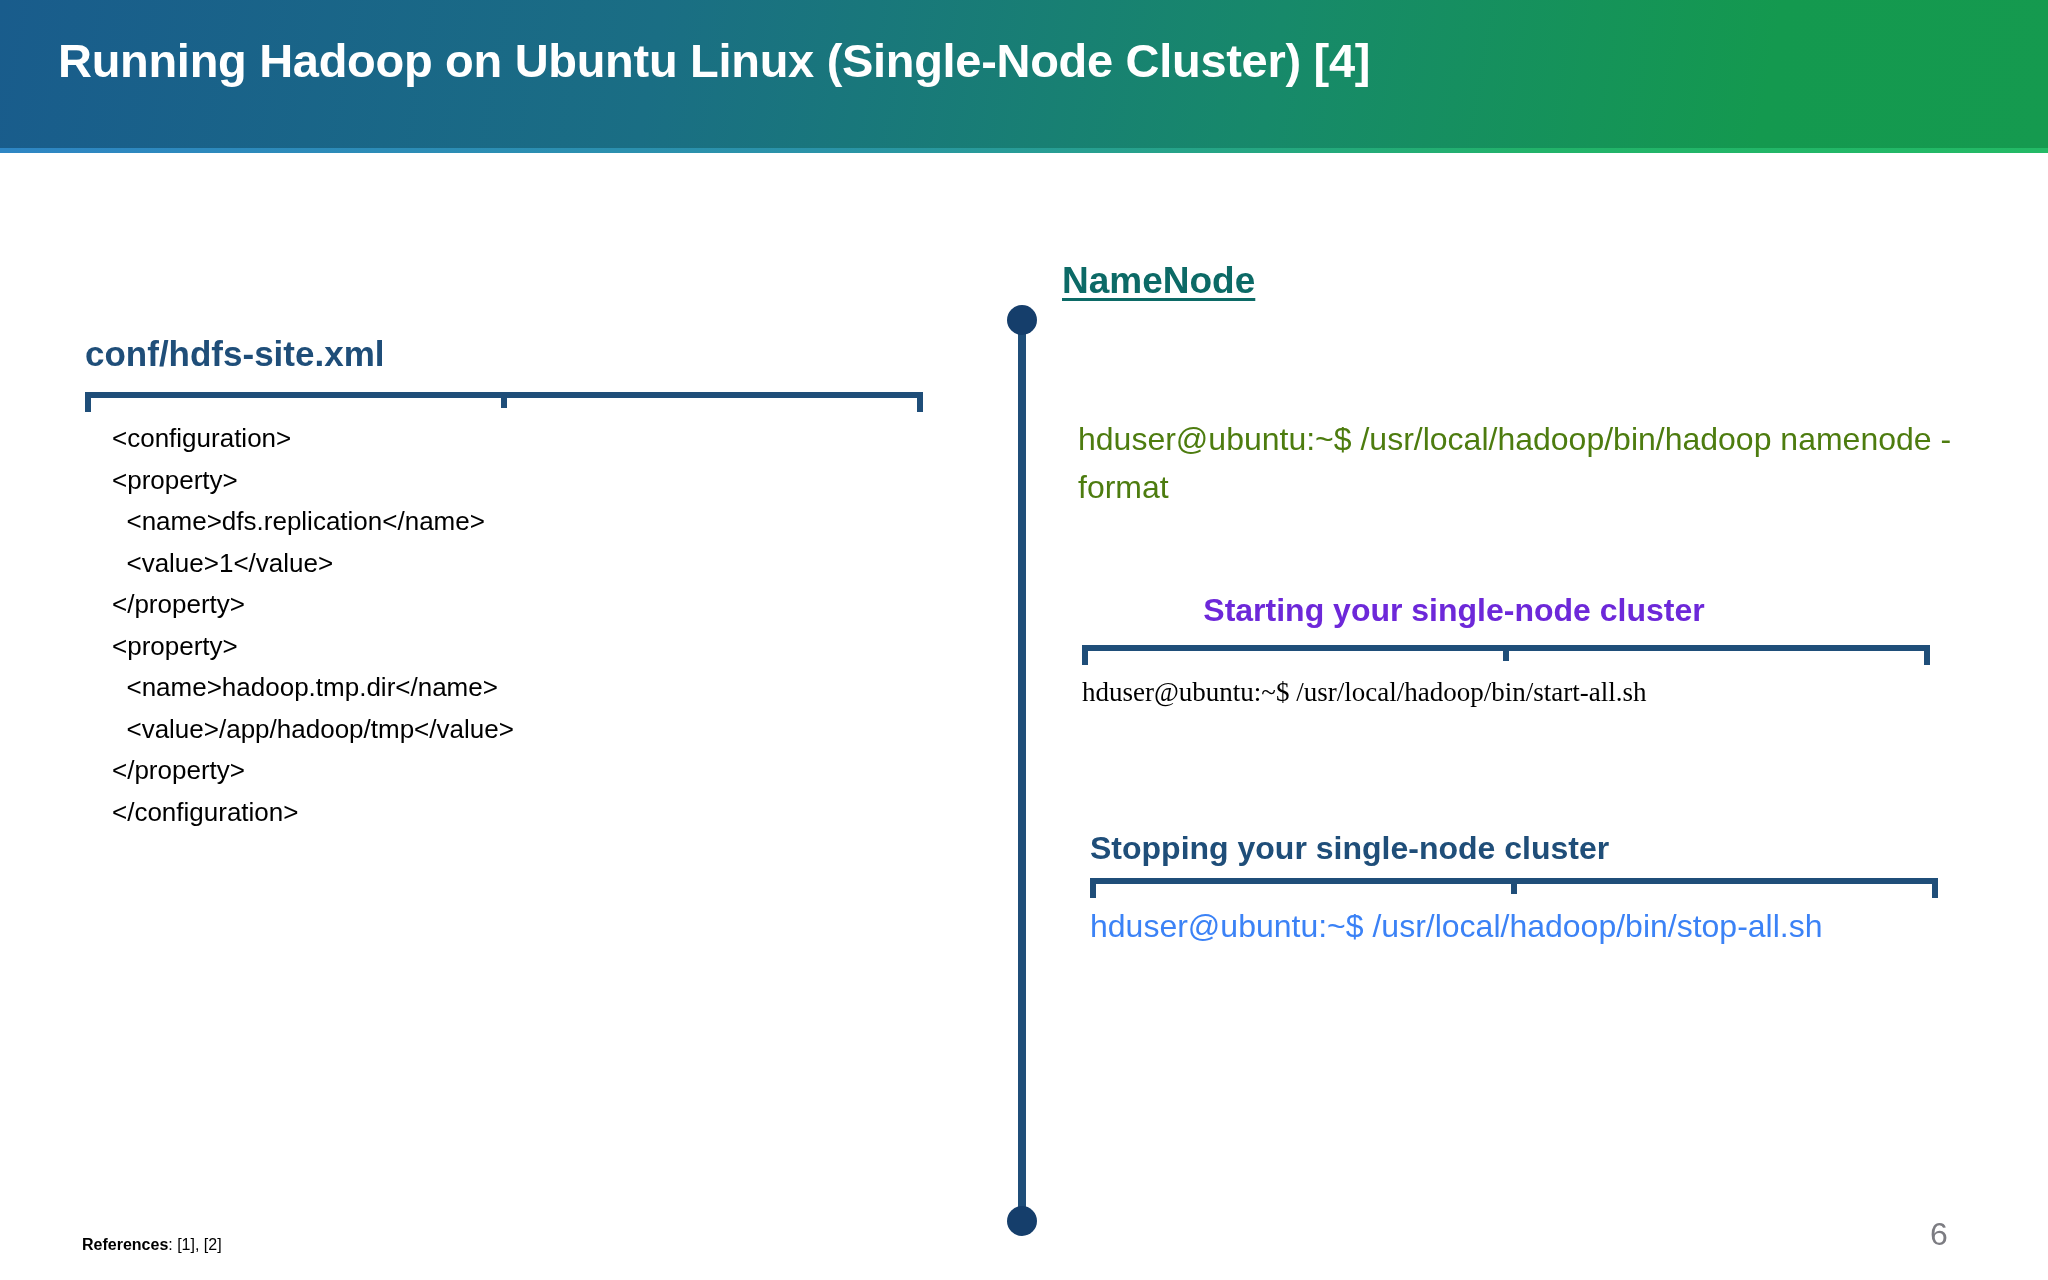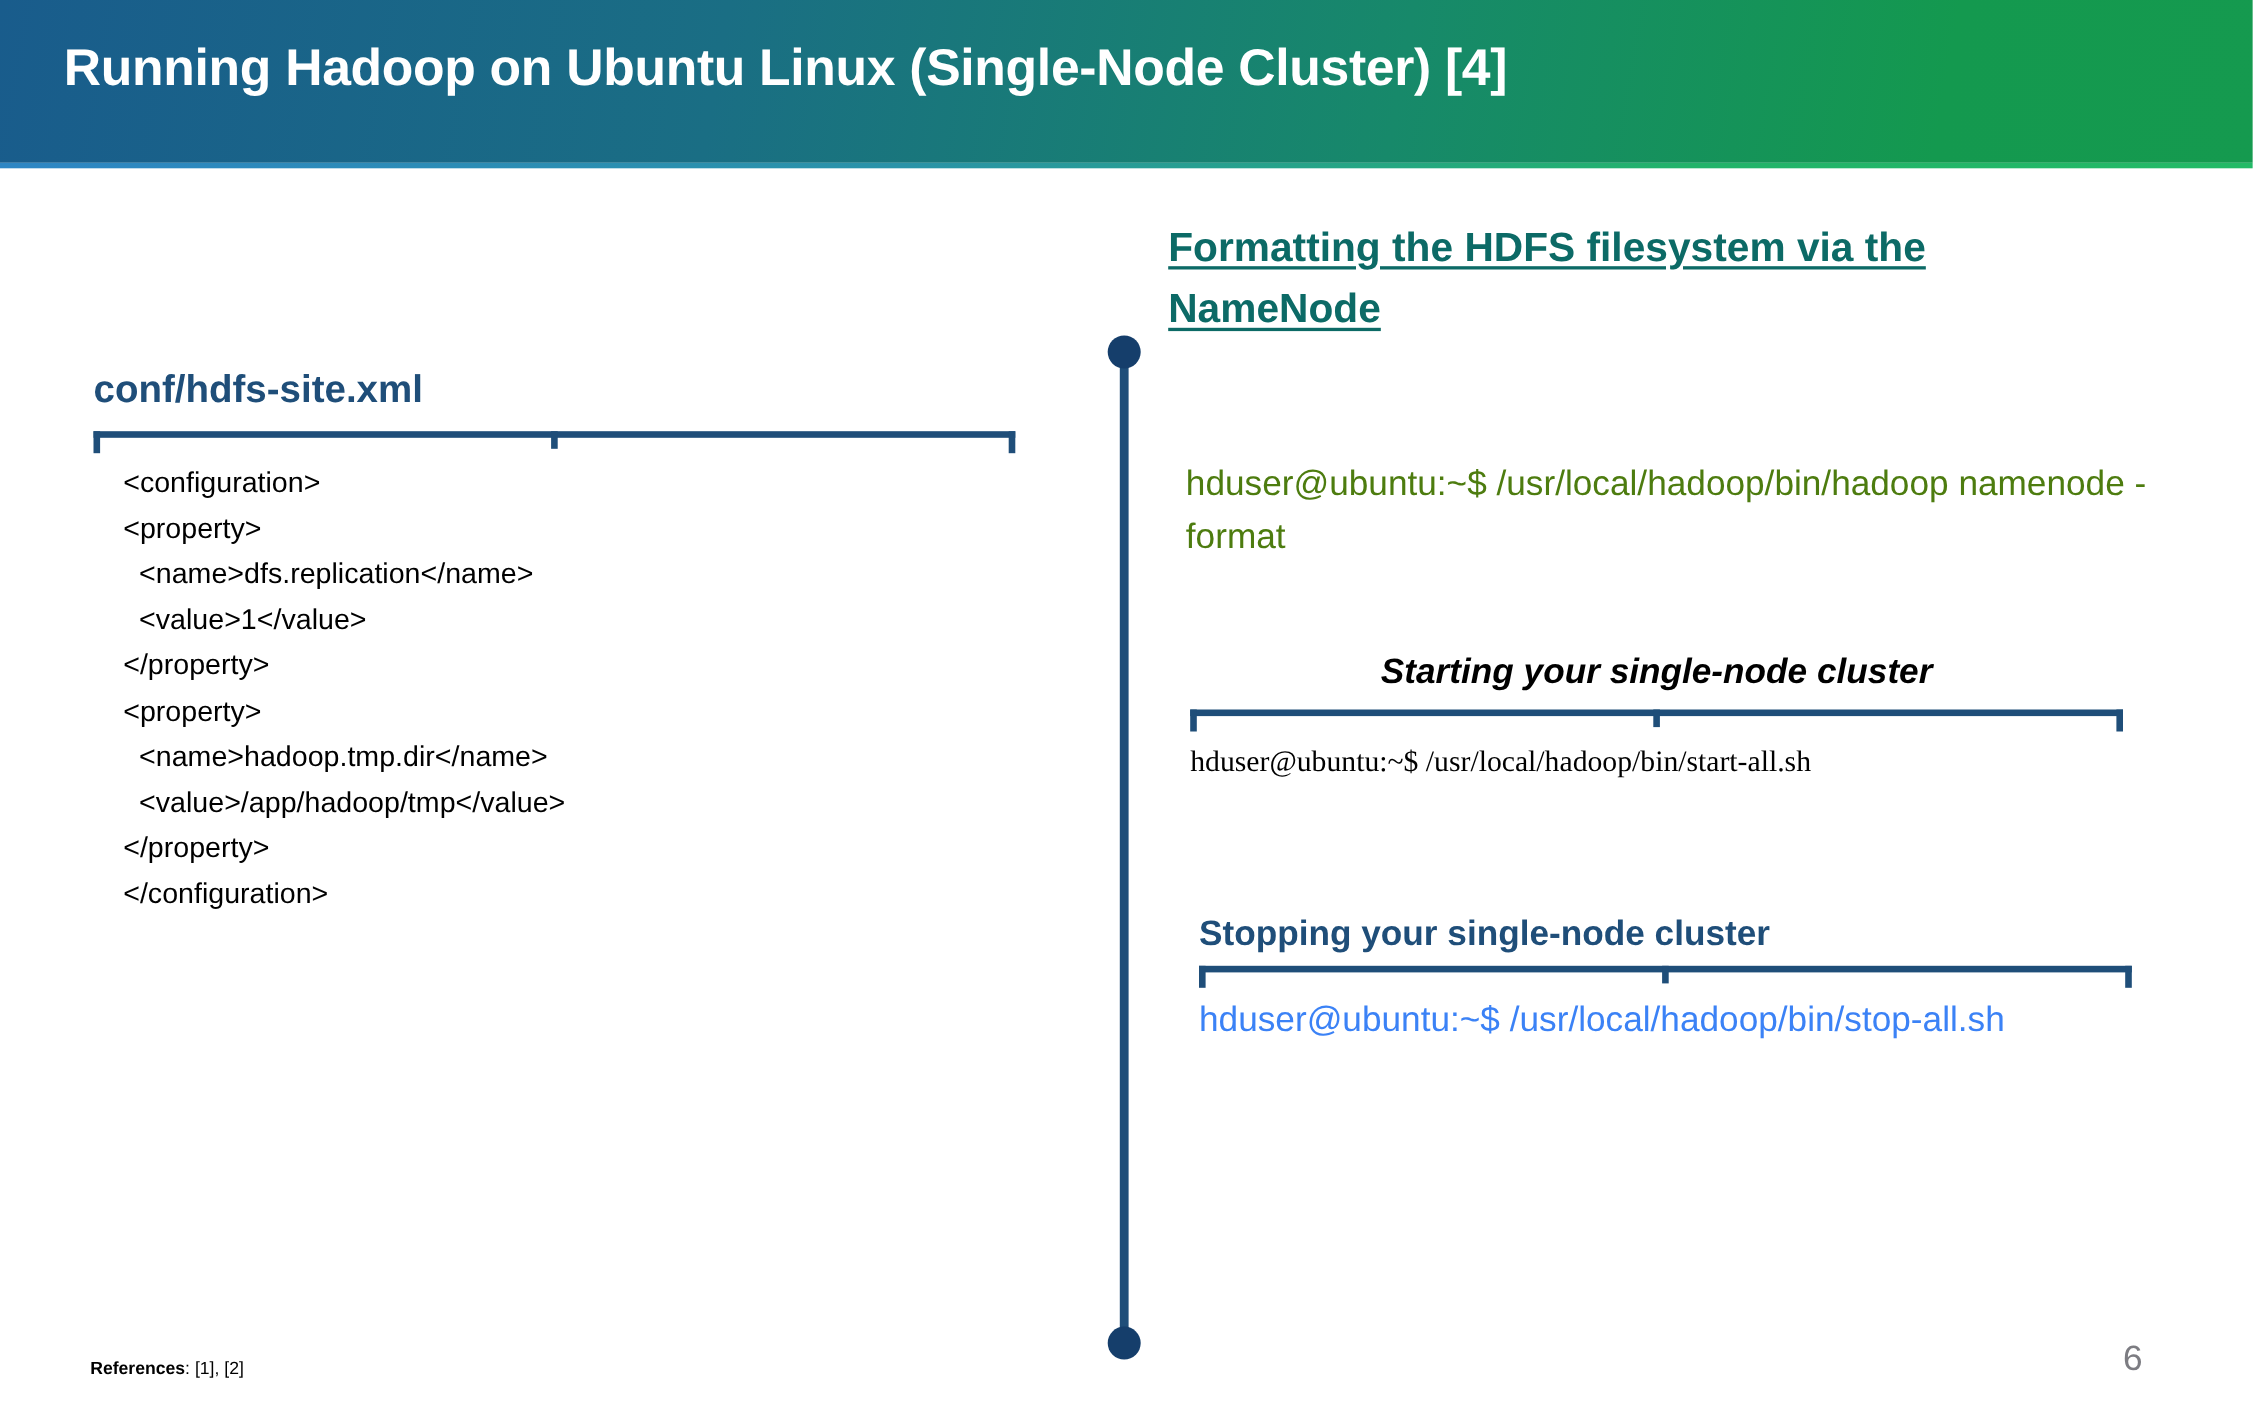--- a/index.html
+++ b/index.html
@@ -39,22 +39,22 @@
   #timeline-dot-bottom{position:absolute;left:1007px;top:1206px;width:30px;height:30px;
       border-radius:50%;background:#153E6B;}
 
   
   #hdfs-format-heading{position:absolute;left:1062px;top:197px;width:900px;
       color:#0C6A66;font-size:37px;font-weight:bold;line-height:56px;}
   #hdfs-format-heading span{text-decoration:underline;text-underline-offset:5px;}
   #namenode-format-cmd{position:absolute;left:1078px;top:415px;width:890px;
       color:#4d7c0f;font-size:32px;line-height:48px;}
 
-  #start-cluster-title{position:absolute;left:1082px;top:592px;width:848px;text-align:center;
-      color:#000000;font-size:32px;font-weight:bold;font-style:italic;}
+  #start-cluster-title{position:absolute;left:1030px;top:592px;width:848px;text-align:center;
+      color:#6d28d9;font-size:32px;font-weight:bold;}
   #start-bracket{left:1082px;top:645px;width:848px;}
   #start-cluster-cmd{position:absolute;left:1082px;top:668px;width:890px;
       color:#000000;font-size:27px;line-height:48px;font-family:Liberation Serif, serif;}
 
   #stop-cluster-title{position:absolute;left:1090px;top:830px;width:848px;text-align:left;
       color:#1F4E79;font-size:32px;font-weight:bold;}
   #stop-bracket{left:1090px;top:878px;width:848px;}
   #stop-cluster-cmd{position:absolute;left:1090px;top:902px;width:940px;
       color:#3b82f6;font-size:32px;line-height:48px;white-space:nowrap;}
 
@@ -90,21 +90,21 @@
   &lt;name&gt;hadoop.tmp.dir&lt;/name&gt;
   &lt;value&gt;/app/hadoop/tmp&lt;/value&gt;
 &lt;/property&gt;
 &lt;/configuration&gt;</div>
 
 <div id="timeline-line"></div>
 <div id="timeline-dot-top"></div>
 <div id="timeline-dot-bottom"></div>
 
 <div id="hdfs-format-heading">
-  <span>Formatting the HDFS filesystem via the</span><br>
+  <br>
   <span>NameNode</span>
 </div>
 
 <div id="namenode-format-cmd">hduser@ubuntu:~$ /usr/local/hadoop/bin/hadoop namenode -format</div>
 
 <div id="start-cluster-title">Starting your single-node cluster</div>
 <div class="bracket" id="start-bracket">
   <div class="bar"></div>
   <div class="tick end left"></div>
   <div class="tick mid"></div>

